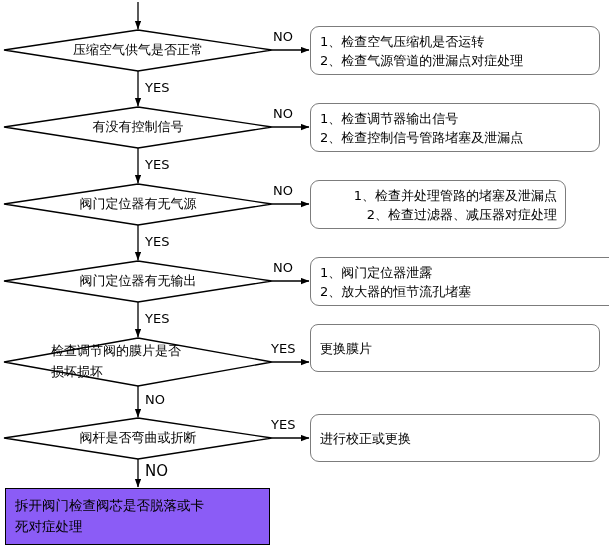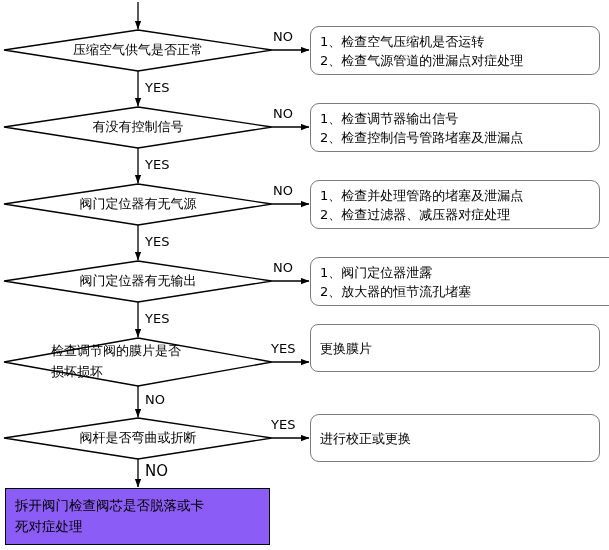--- a/index.html
+++ b/index.html
@@ -171,21 +171,21 @@
   <div class="action-box" style="left:310px; top:26px; width:290px; height:49px;">
     <div class="action-line">1、检查空气压缩机是否运转</div>
     <div class="action-line">2、检查气源管道的泄漏点对症处理</div>
   </div>
 
   <div class="action-box" style="left:310px; top:103px; width:290px; height:49px;">
     <div class="action-line">1、检查调节器输出信号</div>
     <div class="action-line">2、检查控制信号管路堵塞及泄漏点</div>
   </div>
 
-  <div class="action-box" style="left:310px; top:180px; width:290px; height:49px;">
+  <div class="action-box" style="left:310px; top:180px; width:256px; height:49px;align-items:flex-end;">
     <div class="action-line">1、检查并处理管路的堵塞及泄漏点</div>
     <div class="action-line">2、检查过滤器、减压器对症处理</div>
   </div>
 
   <div class="action-box" style="left:310px; top:257px; width:328px; height:49px;">
     <div class="action-line">1、阀门定位器泄露</div>
     <div class="action-line">2、放大器的恒节流孔堵塞</div>
   </div>
 
   <div class="action-box" style="left:310px; top:324px; width:290px; height:48px;border-radius:8px;">

